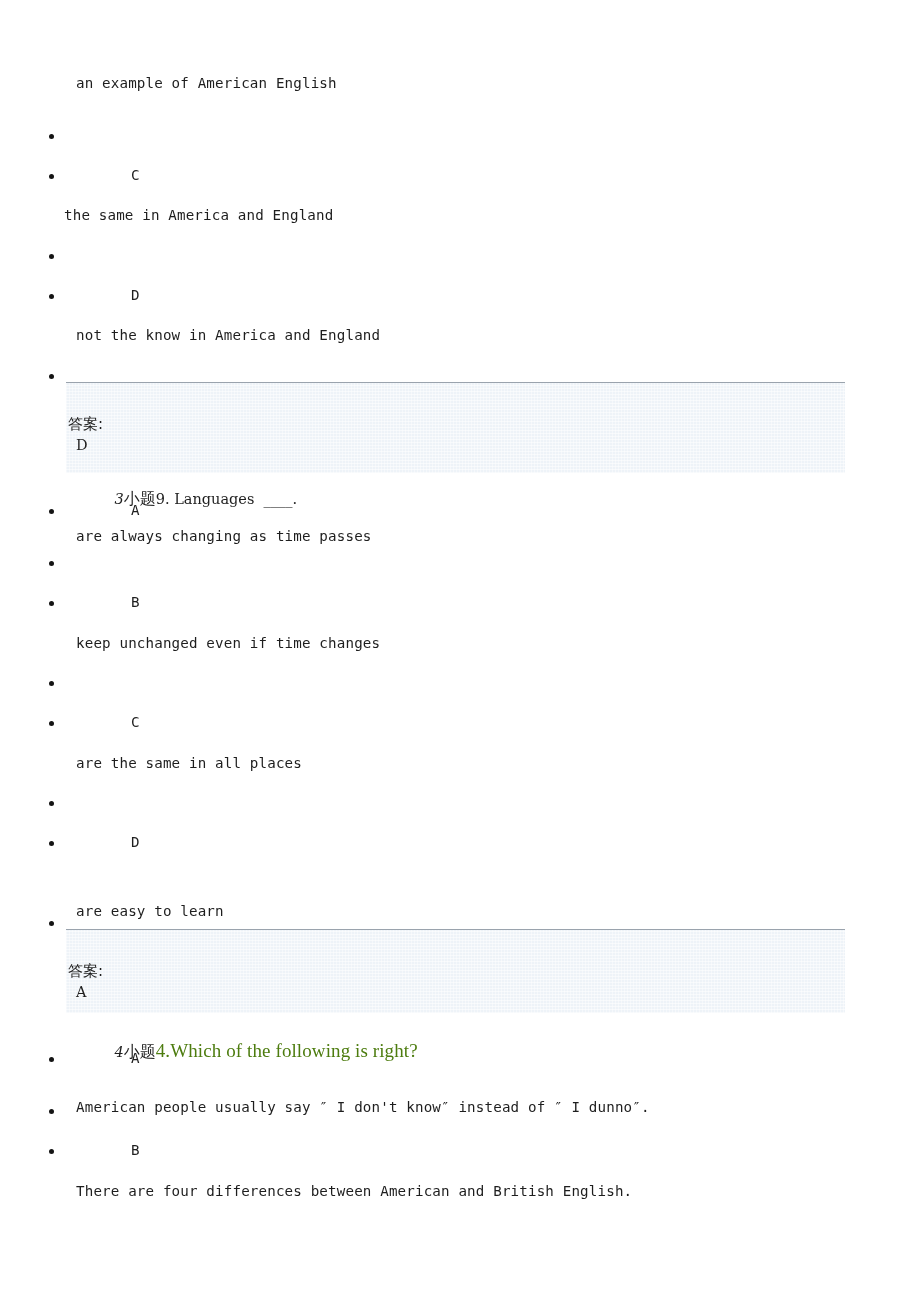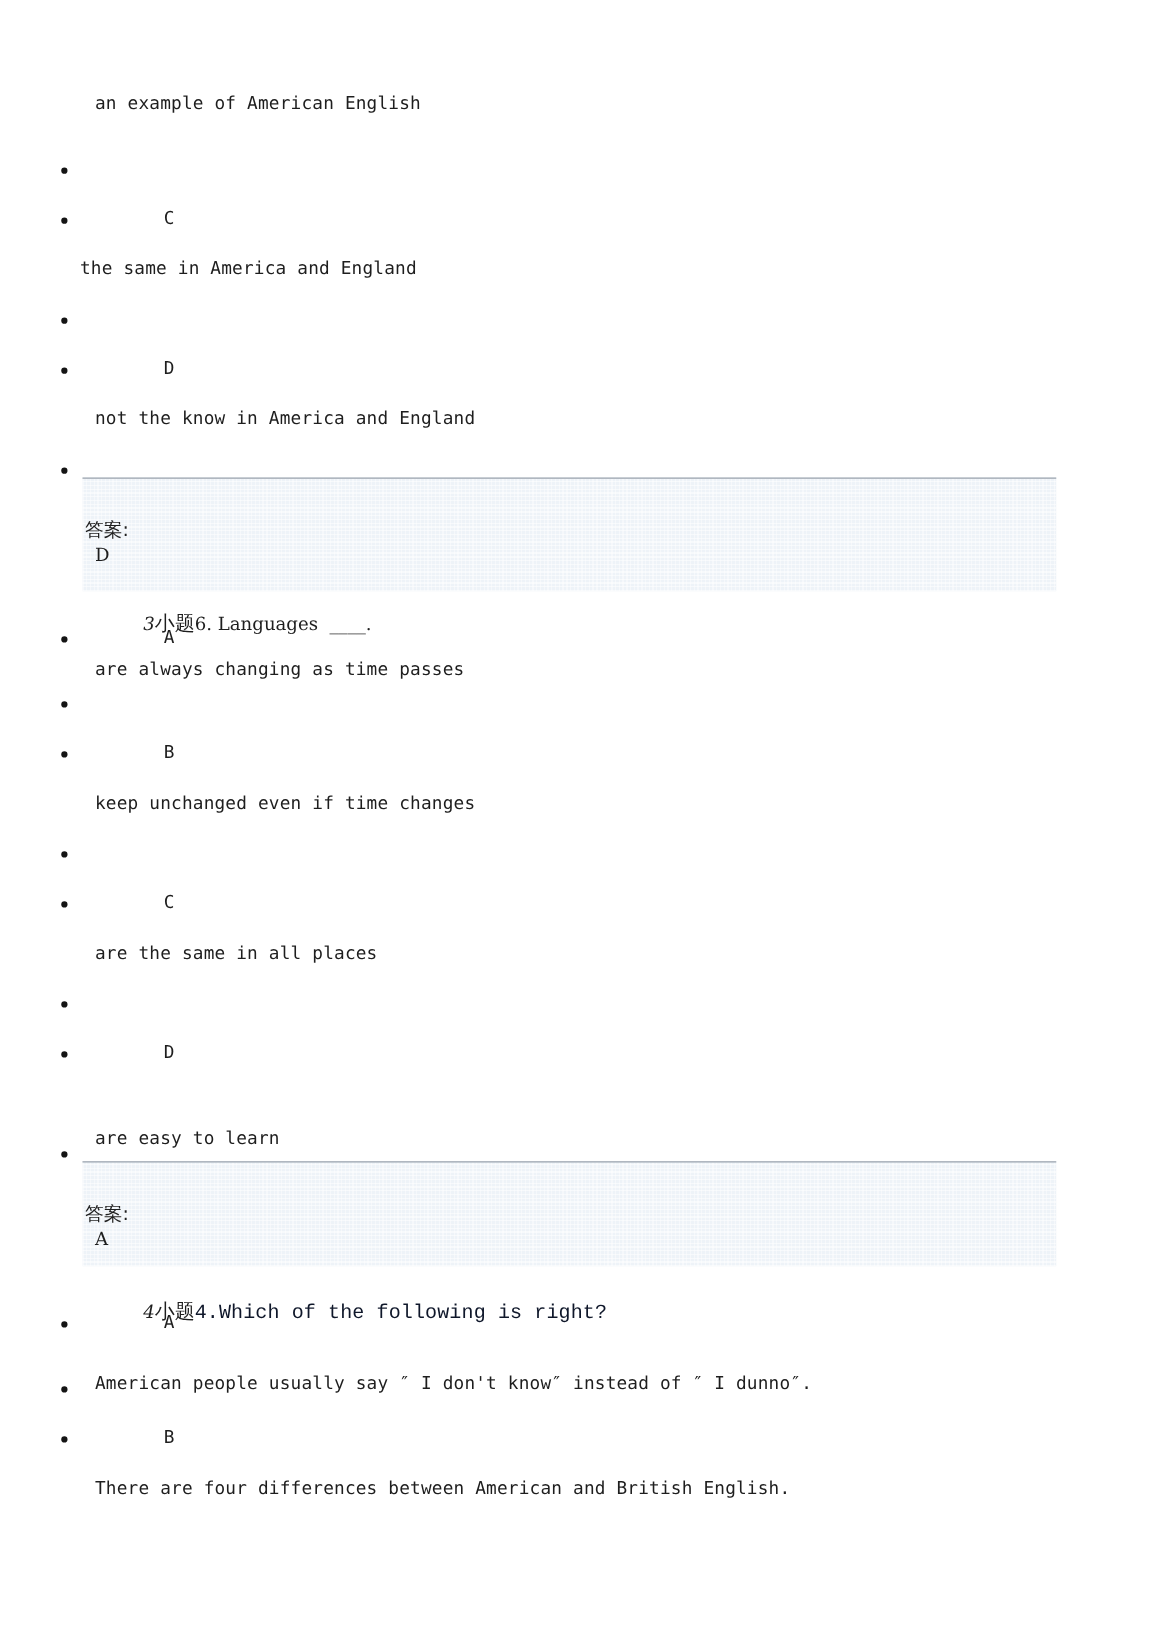--- a/index.html
+++ b/index.html
@@ -100,24 +100,24 @@
     font-family: "DejaVu Sans", sans-serif;
     font-size: 16px;
     color: #1e1e1e;
   }
   .q-serif {
     font-family: "DejaVu Serif", serif;
     font-size: 14.5px;
     color: #1e1e1e;
   }
   .q-mono {
-    font-family: Liberation Mono, monospace;
-    font-size: 16px;
+    font-family: Liberation Serif, serif;
+    font-size: 19px;
     letter-spacing: 0.1px;
-    color: #0f172a;
+    color: #4d7c0f;
   }
 </style>
 </head>
 <body>
 
 <div class="page">
 
   <div class="ln opt-text" style="left:76px; top:76px;">an example of American English</div>
 
   <div class="bullet" style="left:49px; top:134px;"></div>
@@ -130,21 +130,21 @@
   <div class="ln opt-letter" style="left:131px; top:288px;">D</div>
   <div class="ln opt-text" style="left:76px; top:328px;">not the know in America and England</div>
 
   <div class="bullet" style="left:49px; top:374px;"></div>
   <div class="answer-box" style="top:382px; height:91px;">
     <div class="answer-label" style="top:12px;">答案:</div>
     <div class="answer-value" style="top:54px;">D</div>
   </div>
 
   <div class="q-line" style="left:76px; top:475px;">
-    <span class="q-num">3</span><span class="q-cjk">小题</span><span class="q-serif">6. Languages  ____.</span>
+    <span class="q-num">3</span><span class="q-cjk">小题</span><span class="q-serif">9. Languages  ____.</span>
   </div>
 
   <div class="bullet" style="left:49px; top:509px;"></div>
   <div class="ln opt-letter" style="left:131px; top:503px;">A</div>
   <div class="ln opt-text" style="left:76px; top:529px;">are always changing as time passes</div>
 
   <div class="bullet" style="left:49px; top:561px;"></div>
   <div class="bullet" style="left:49px; top:601px;"></div>
   <div class="ln opt-letter" style="left:131px; top:595px;">B</div>
   <div class="ln opt-text" style="left:76px; top:636px;">keep unchanged even if time changes</div>

